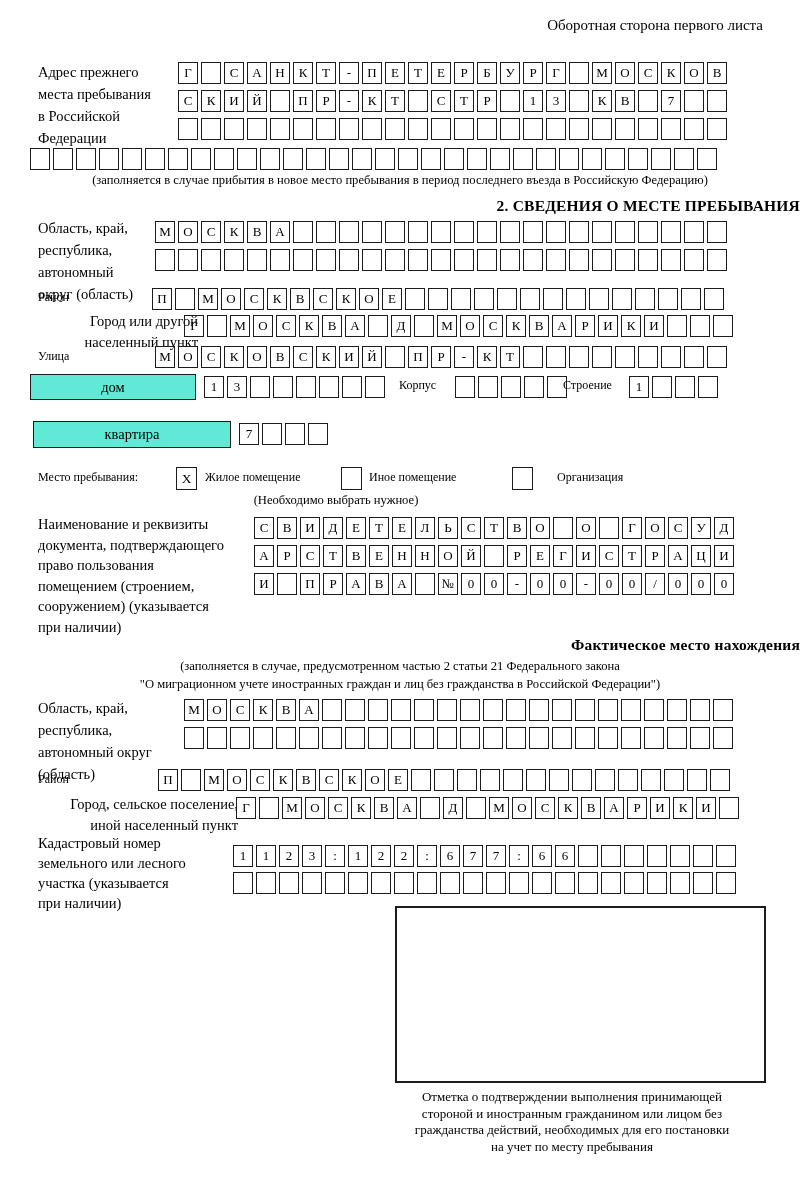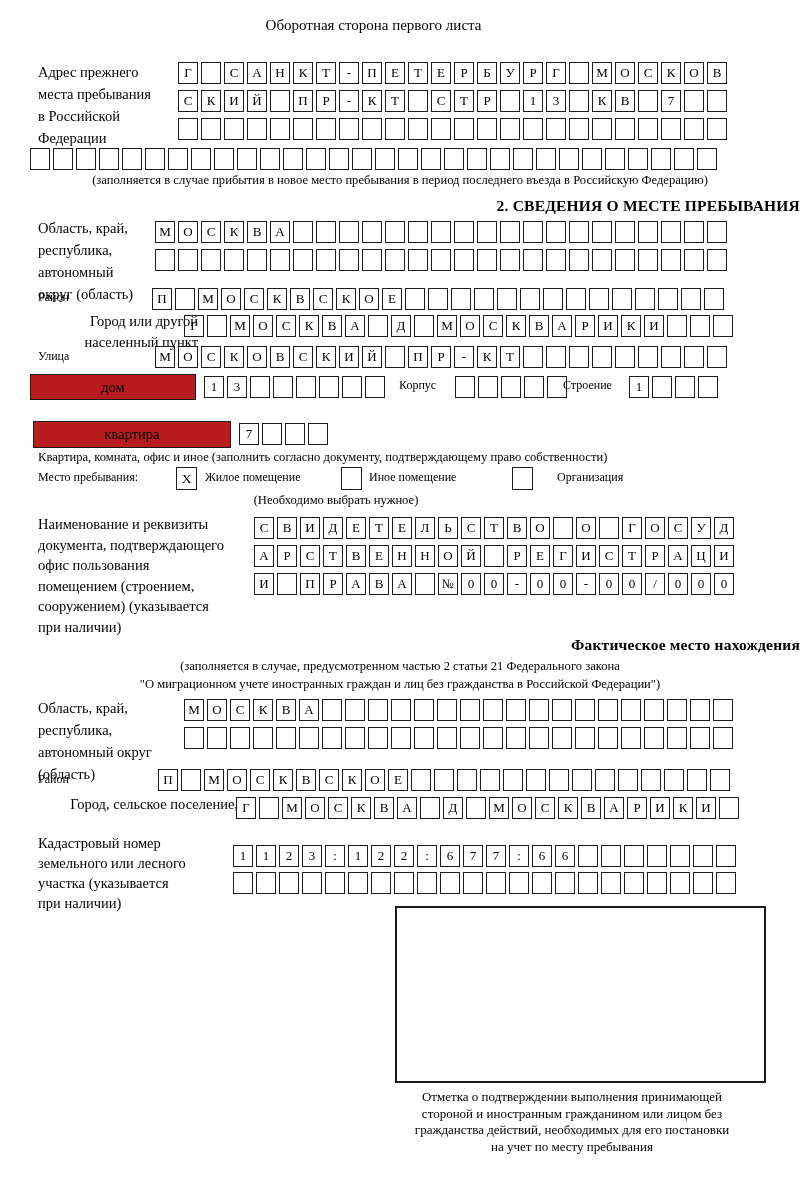--- a/index.html
+++ b/index.html
@@ -10,25 +10,25 @@
   .lbl .lbl-line{white-space:nowrap;}
   .lbl-tight .lbl-line{line-height:21px;text-align:right;}
   .lbl-doc .lbl-line{line-height:20.6px;}
   .caption{font-size:12.6px;text-align:center;}
   .title{font-weight:bold;font-size:15.5px;text-align:right;letter-spacing:.2px;}
   .cellrow{position:absolute;display:flex;gap:3px;}
   .cell{flex:0 0 auto;width:18px;height:20px;border:1.6px solid #1c1c1c;
         display:flex;align-items:center;justify-content:center;
         font-size:13px;font-family:"Liberation Serif",serif;}
   .widebox{position:absolute;border:1.6px solid #1c1c1c;display:flex;
-        align-items:center;justify-content:center;font-size:14.5px;background:#b91c1c;box-sizing:border-box;}
+        align-items:center;justify-content:center;font-size:14.5px;background:#5eead4;box-sizing:border-box;}
   .checkbox{position:absolute;width:19px;height:21px;border:1.6px solid #1c1c1c;
         display:flex;align-items:center;justify-content:center;font-size:13.5px;}
   .inline-lbl{position:absolute;font-size:12px;white-space:nowrap;}
-  .header-note{position:absolute;top:17px;left:0;width:747px;text-align:center;font-size:15px;}
+  .header-note{position:absolute;top:17px;left:16px;width:747px;text-align:right;font-size:15px;}
   .bigbox{position:absolute;left:395px;top:906px;width:371px;height:177px;
         border:2px solid #1c1c1c;box-sizing:border-box;background:#fff;}
   .stamp-cap{position:absolute;left:362px;top:1089px;width:420px;text-align:center;
         font-size:13px;line-height:16.6px;}
 </style>
 </head>
 <body>
 
 <div class="page">
 
@@ -331,35 +331,34 @@
       <div class="cell"></div>
     </div>
 
   <div class="widebox" style="left:33px;top:421px;width:198px;height:27px;">квартира</div>
   <div class="cellrow" style="left:239px;top:423px;">
       <div class="cell">7</div>
       <div class="cell"></div>
       <div class="cell"></div>
       <div class="cell"></div>
     </div>
-  <div class="abs caption" style="left:38px;top:450px;width:724px;text-align:left;">Квартира, комната, офис и иное (заполнить согласно документу, подтверждающему право собственности)</div>
 
   <div class="inline-lbl" style="left:38px;top:470px;">Место пребывания:</div>
   <div class="checkbox" style="left:176px;top:467px;">X</div>
   <div class="inline-lbl" style="left:205px;top:470px;">Жилое помещение</div>
   <div class="checkbox" style="left:341px;top:467px;"></div>
   <div class="inline-lbl" style="left:369px;top:470px;">Иное помещение</div>
   <div class="checkbox" style="left:512px;top:467px;"></div>
   <div class="inline-lbl" style="left:557px;top:470px;">Организация</div>
   <div class="abs caption" style="left:0;top:493px;width:672px;">(Необходимо выбрать нужное)</div>
 
   <div class="abs lbl lbl-doc" style="left:38px;top:514px;width:215px;">
     <div class="lbl-line">Наименование и реквизиты</div>
     <div class="lbl-line">документа, подтверждающего</div>
-    <div class="lbl-line">офис пользования</div>
+    <div class="lbl-line">право пользования</div>
     <div class="lbl-line">помещением (строением,</div>
     <div class="lbl-line">сооружением) (указывается</div>
     <div class="lbl-line">при наличии)</div>
   </div>
   <div class="cellrow" style="left:254px;top:517px;">
       <div class="cell">С</div>
       <div class="cell">В</div>
       <div class="cell">И</div>
       <div class="cell">Д</div>
       <div class="cell">Е</div>
@@ -514,20 +513,21 @@
       <div class="cell"></div>
       <div class="cell"></div>
       <div class="cell"></div>
       <div class="cell"></div>
       <div class="cell"></div>
       <div class="cell"></div>
     </div>
 
   <div class="abs lbl lbl-tight" style="left:38px;top:794px;width:200px;">
     <div class="lbl-line">Город, сельское поселение,</div>
+    <div class="lbl-line">иной населенный пункт</div>
   </div>
   <div class="cellrow" style="left:236px;top:797px;">
       <div class="cell">Г</div>
       <div class="cell"></div>
       <div class="cell">М</div>
       <div class="cell">О</div>
       <div class="cell">С</div>
       <div class="cell">К</div>
       <div class="cell">В</div>
       <div class="cell">А</div>

